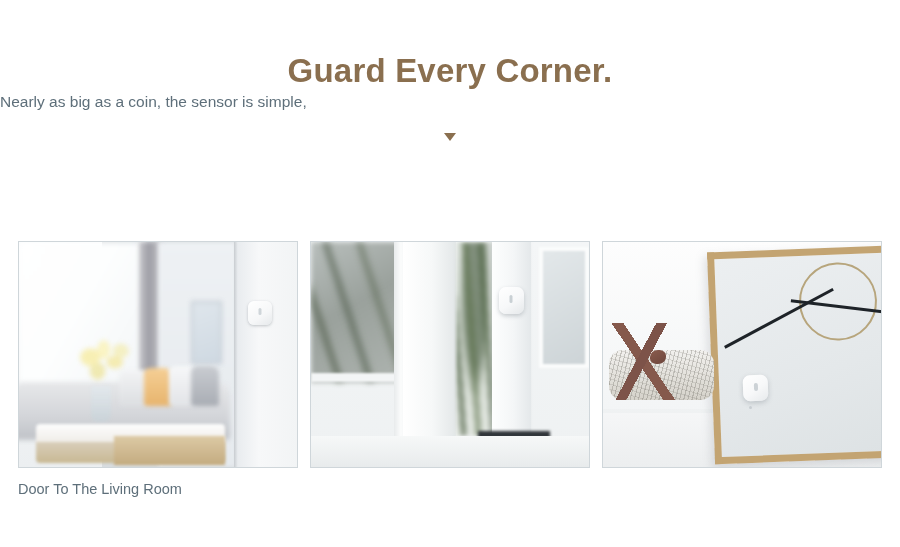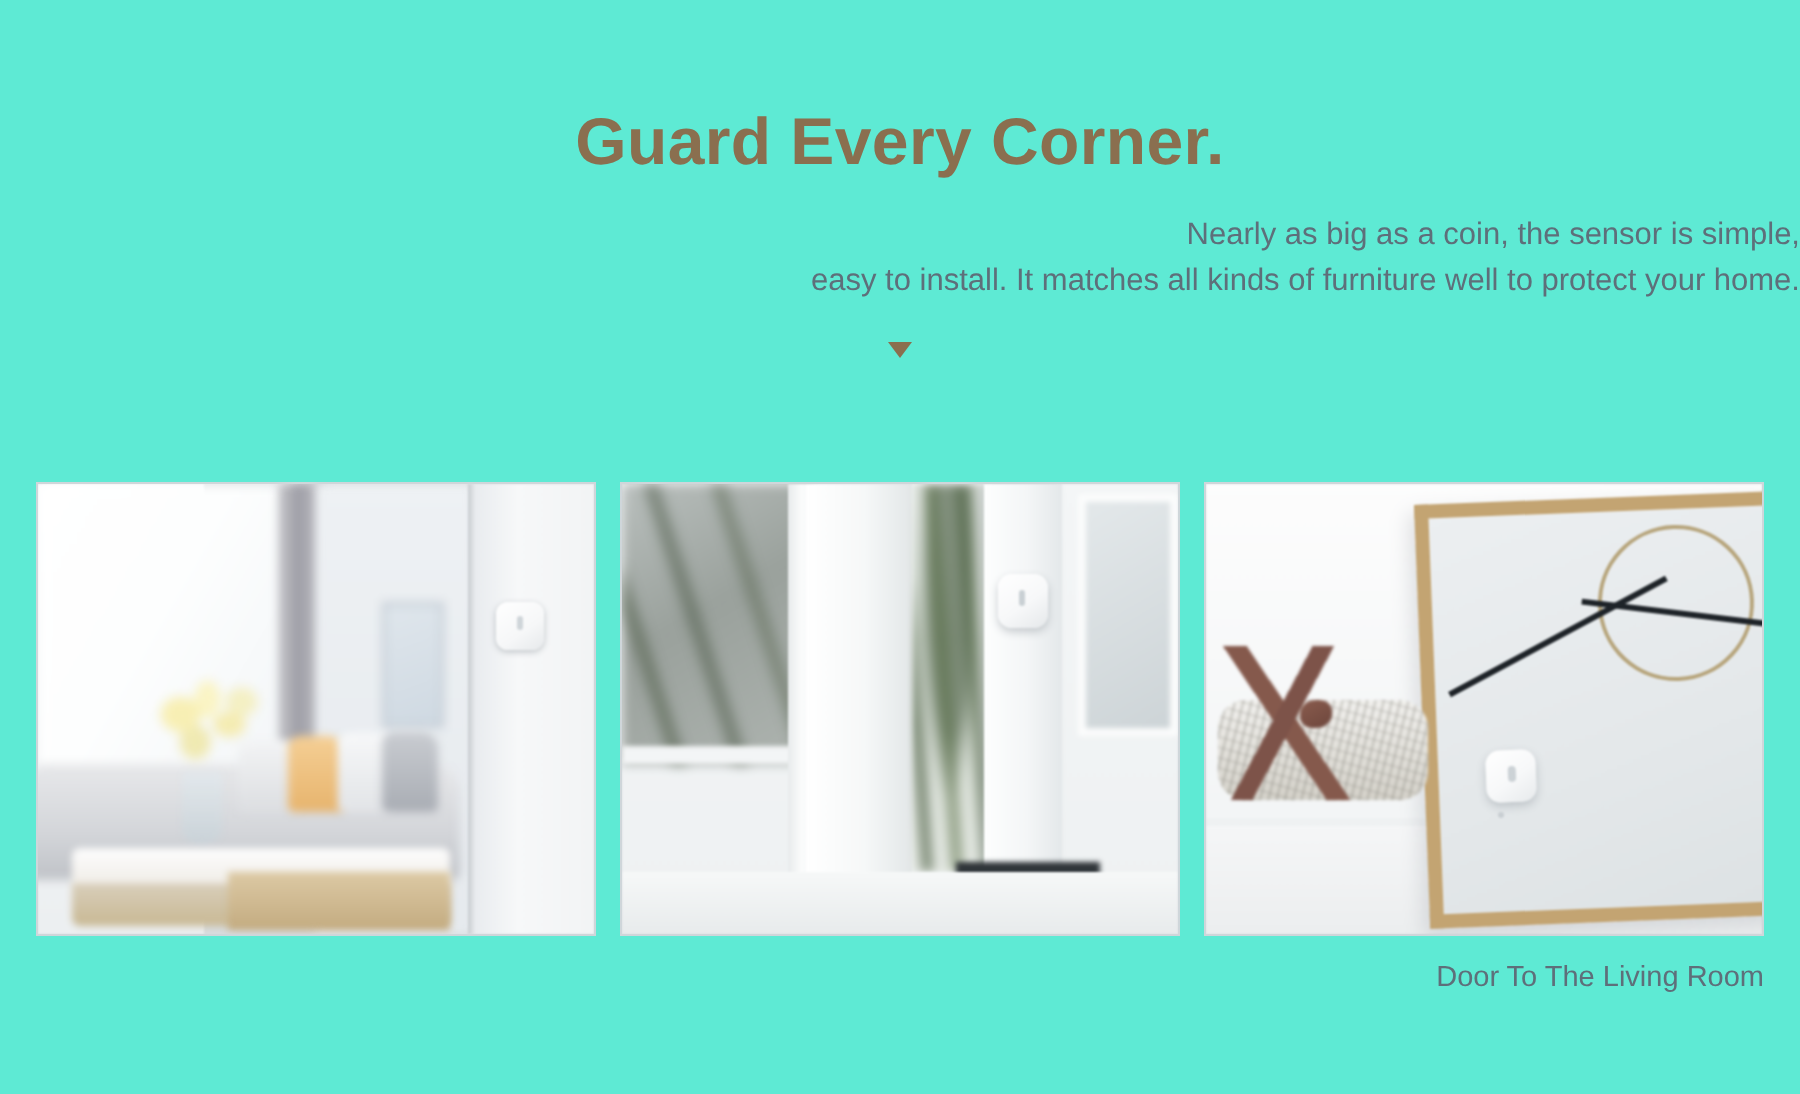--- a/index.html
+++ b/index.html
@@ -14,39 +14,38 @@
   body {
     background: #b8e4f5;
     font-family: "Liberation Sans", sans-serif;
     position: relative;
   }
 
   .page {
     width: 900px;
     height: 547px;
     position: relative;
-    background: #5eead4;
+    background: #ffffff;
   }
 
   
   .headline {
     text-align: center;
     padding-top: 52px;
     color: #8a6f4f;
     font-weight: bold;
     font-size: 33px;
     line-height: 38px;
     letter-spacing: 0.2px;
   }
   .headline-line { display: block; }
 
   
   .subtitle {
-    text-align: right;
-    margin-top: 16px;
+    text-align: left;
     color: #5e6f7a;
     font-size: 15.5px;
     line-height: 23px;
     font-weight: normal;
   }
   .subtitle-line { display: block; }
 
   
   .chevron-wrap {
     text-align: center;
@@ -354,38 +353,37 @@
   .captions {
     position: absolute;
     left: 18px;
     top: 479px;
     width: 864px;
     display: flex;
     gap: 12px;
   }
   .caption {
     flex: 1 1 0;
-    text-align: right;
+    text-align: left;
     color: #5e6f7a;
     font-size: 14.5px;
     line-height: 20px;
   }
 </style>
 </head>
 <body>
 
 <div class="page">
 
   <div class="headline">
     <span class="headline-line">Guard Every Corner.</span>
   </div>
 
   <div class="subtitle">
     <span class="subtitle-line">Nearly as big as a coin, the sensor is simple,</span>
-    <span class="subtitle-line">easy to install. It matches all kinds of furniture well to protect your home.</span>
   </div>
 
   <div class="chevron-wrap">
     <span class="chevron-down-icon"></span>
   </div>
 
   <div class="gallery">
 
     <div class="panel">
       <div class="scene">

